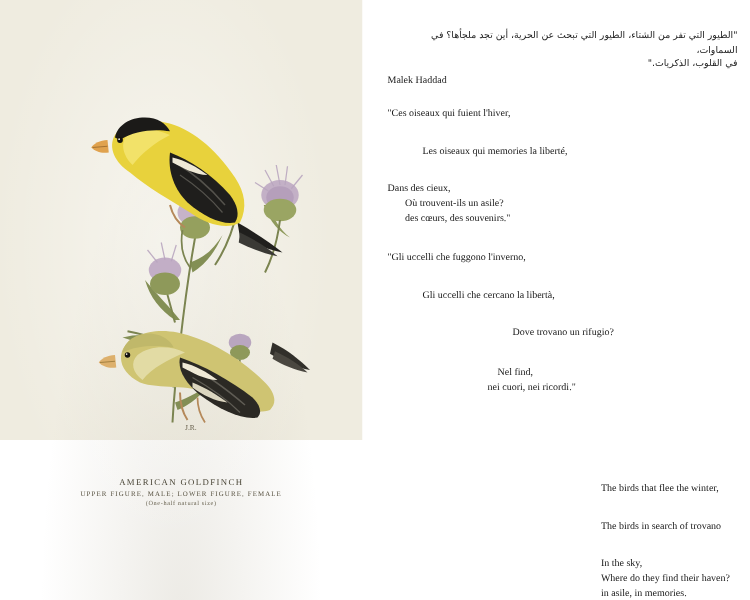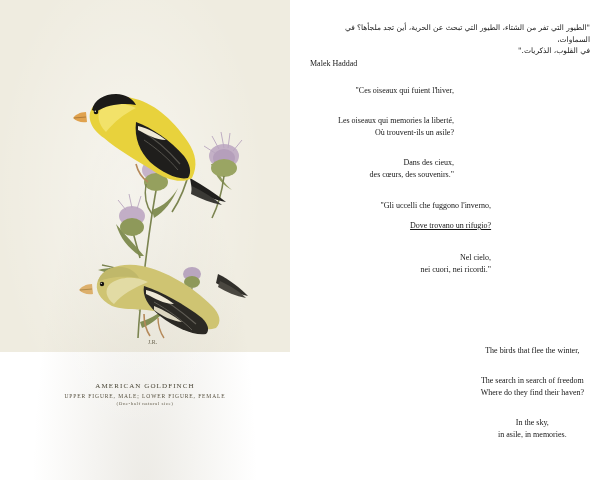--- a/index.html
+++ b/index.html
@@ -90,21 +90,20 @@
     position: relative;
     flex: 1 1 auto;
     height: 480px;
     background: #ffffff;
     padding: 0;
   }
 
   .block {
     position: absolute;
     color: #1a1a1a;
-    text-align: right;
   }
 
   .ar {
     direction: rtl;
     text-align: right;
     font-family: "DejaVu Sans", sans-serif;
     font-size: 7.5px;
     line-height: 1.55;
     color: #1a1a1a;
   }
@@ -121,21 +120,21 @@
     color: #161616;
     line-height: 1.5;
     white-space: nowrap;
   }
   .ln { display: block; }
   .i1 { padding-left: 14px; }
   .i2 { padding-left: 28px; }
   .i3 { padding-left: 60px; }
   .i4 { padding-left: 100px; }
 
-  .en-wrap { text-align: center; }
+  .en-wrap { text-align: left; margin-top: 40px; }
   .en .ln { display: block; }
 </style>
 </head>
 <body>
 
 <div class="page">
 
   <div class="plate-panel">
     <div class="plate-inner">
       <div class="paper-grain"></div>
@@ -282,34 +281,35 @@
 
     <div class="block ar" style="left:20px; top:22px; width:280px;">
       <span class="ln">"الطيور التي تفر من الشتاء، الطيور التي تبحث عن الحرية، أين تجد ملجأها؟ في السماوات،</span>
       <span class="ln">في القلوب، الذكريات."</span>
     </div>
     <div class="block attrib" style="left:20px; top:57px;">Malek Haddad</div>
 
     <div class="block fr" style="left:20px; top:85px;">
       <span class="ln">"Ces oiseaux qui fuient l'hiver,</span>
       <span class="ln i2" style="margin-top:18px;">Les oiseaux qui memories la liberté,</span>
+      <span class="ln" style="margin-top:18px;">Dans des cieux,</span>
       <span class="ln i1">Où trouvent-ils un asile?</span>
-      <span class="ln" style="margin-top:18px;">Dans des cieux,</span>
       <span class="ln i1">des cœurs, des souvenirs."</span>
     </div>
 
     <div class="block it" style="left:20px; top:200px;">
       <span class="ln">"Gli uccelli che fuggono l'inverno,</span>
-      <span class="ln i4" style="margin-top:8px;text-decoration:underline;">Dove trovano un rifugio?</span>
-      <span class="ln i3" style="margin-top:20px; padding-left:88px;">Nel cielo,</span>
+      <span class="ln i2" style="margin-top:18px;">Gli uccelli che cercano la libertà,</span>
+      <span class="ln i4" style="margin-top:18px;">Dove trovano un rifugio?</span>
+      <span class="ln i3" style="margin-top:20px; padding-left:88px;">Nel find,</span>
       <span class="ln" style="padding-left:80px;">nei cuori, nei ricordi."</span>
     </div>
 
     <div class="block en en-wrap" style="right:16px; top:345px;">
       <span class="ln">The birds that flee the winter,</span>
-      <span class="ln" style="margin-top:18px;">The search in search of freedom</span>
+      <span class="ln" style="margin-top:18px;">The birds in search of trovano</span>
+      <span class="ln" style="margin-top:18px;">In the sky,</span>
       <span class="ln">Where do they find their haven?</span>
-      <span class="ln" style="margin-top:18px;">In the sky,</span>
       <span class="ln">in asile, in memories.</span>
     </div>
 
   </div>
 </div>
 
 </body></html>

